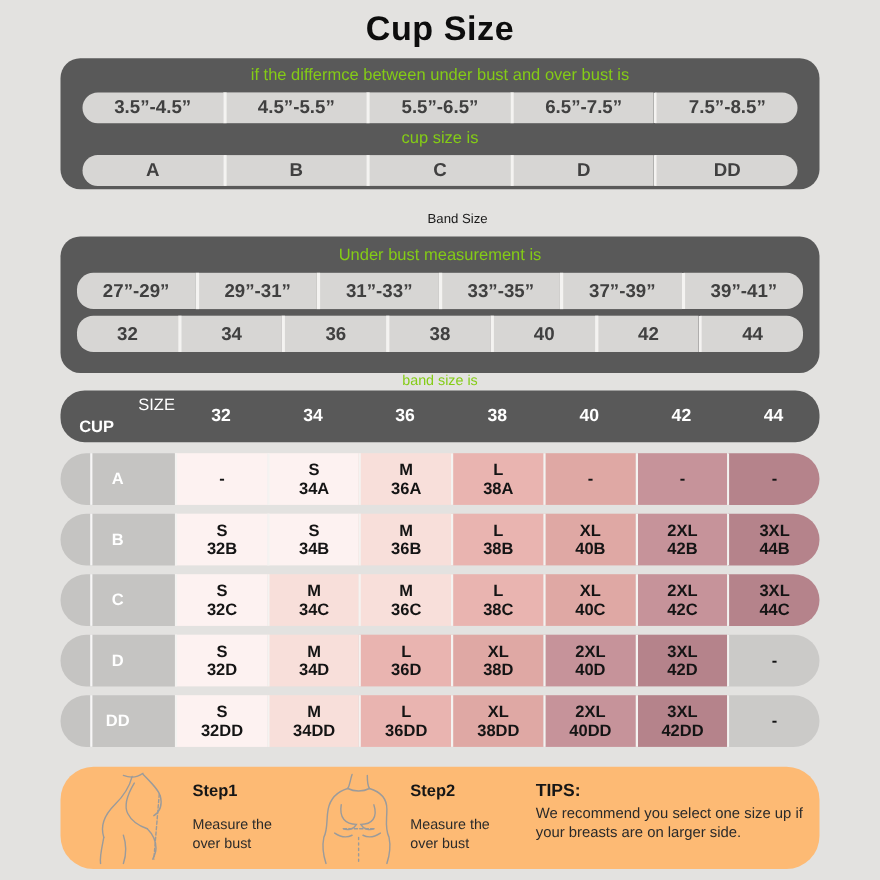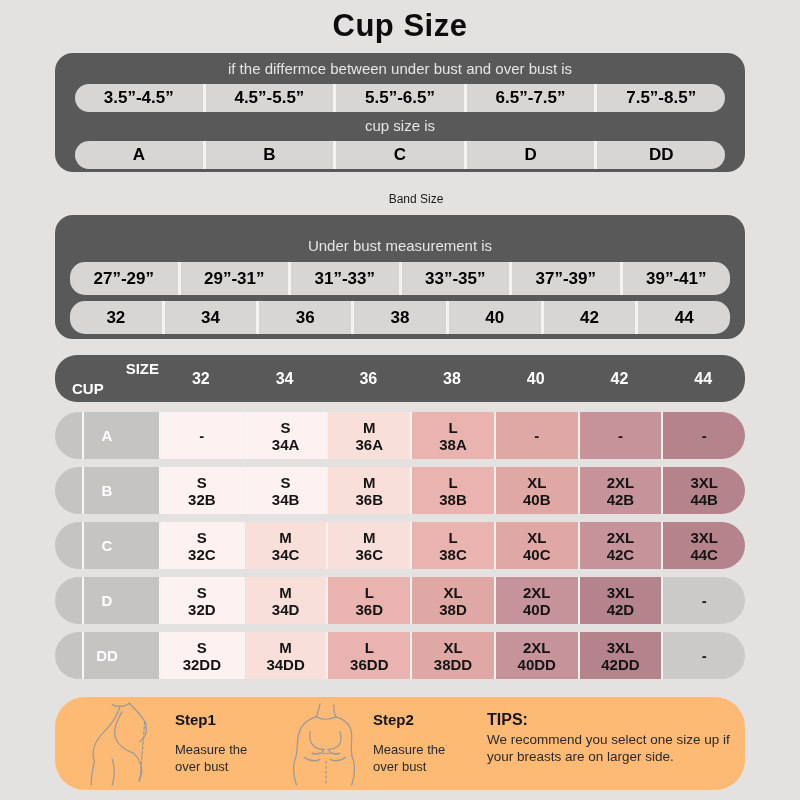--- a/index.html
+++ b/index.html
@@ -18,49 +18,49 @@
     letter-spacing:.5px;
   }
 
   
   .darkbox{
     position:absolute;left:55px;width:690px;
     background:#595959;border-radius:18px;
     box-sizing:border-box;
   }
   #cup-box{top:53px;height:119px;padding-top:6px;}
-  #band-box{top:215px;height:124px;padding-top:21px;}
-  .box-caption{color:#e5e5e5;text-align:center;font-size:15px;line-height:20px;}
+  #band-box{top:215px;height:124px;padding-top:7px;}
+  .box-caption{color:#84cc16;text-align:center;font-size:15px;line-height:20px;}
   .box-caption.small{font-size:13px;line-height:15px;}
 
   .pill-row{display:flex;margin:5px 20px 0 20px;height:28px;}
   #band-box .pill-row{margin:6px 15px 0 15px;height:33px;}
   .pill-cell{
     flex:1;background:#d7d6d4;border-left:3px solid #f4f3f1;
     display:flex;align-items:center;justify-content:center;
-    font-weight:bold;font-size:17px;color:#000000;
+    font-weight:bold;font-size:17px;color:#404040;
   }
   #band-box .pill-cell{font-size:17px;}
   .pill-cell:first-child{border-left:none;border-radius:15px 0 0 15px;}
   .pill-cell:last-child{border-radius:0 15px 15px 0;}
 
   
   .band-title{
     position:absolute;top:192px;left:0;width:100%;
     text-align:center;font-size:12px;color:#1a1a1a;margin-left:16px;
   }
 
   
   #matrix-header{
     position:absolute;top:355px;left:55px;width:690px;height:47px;
     background:#595959;border-radius:22px;
     display:flex;color:#fff;box-sizing:border-box;
   }
   .corner{width:104px;position:relative;flex:none;}
-  .corner-size{position:absolute;top:5px;right:0;font-weight:bold;font-size:15px;text-align:right;}
+  .corner-size{position:absolute;top:5px;right:0;font-weight:normal;font-size:15px;text-align:right;}
   .corner-cup{position:absolute;bottom:5px;left:17px;font-weight:bold;font-size:15px;}
   .colhead{flex:1;display:flex;align-items:center;justify-content:center;
     font-weight:bold;font-size:16px;}
 
   #matrix-rows{position:absolute;top:412px;left:55px;width:690px;}
   .m-row{display:flex;height:47px;margin-bottom:8px;}
   .m-label{
     width:104px;flex:none;background:#c5c4c2;border-radius:24px 0 0 24px;
     display:flex;align-items:center;justify-content:center;
     color:#fff;font-weight:bold;font-size:15px;position:relative;

